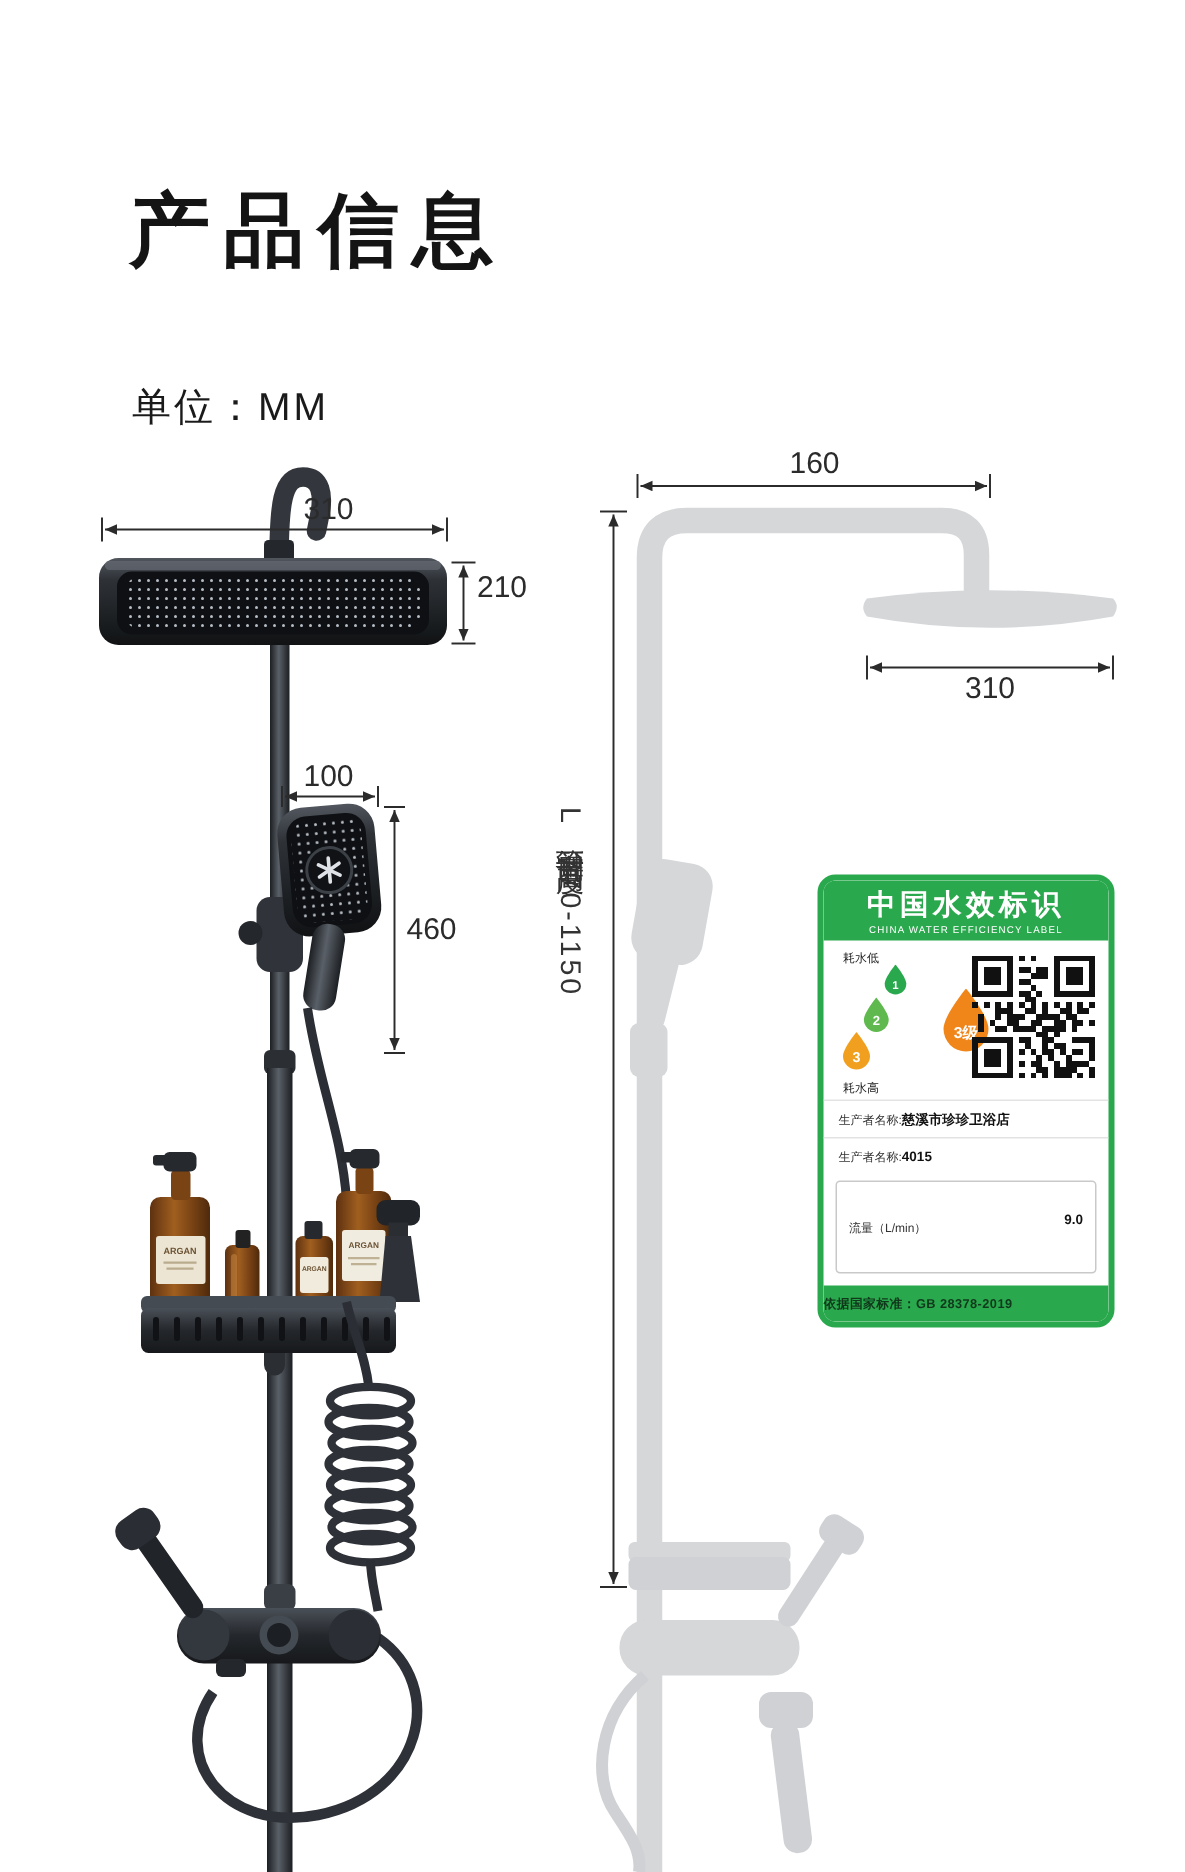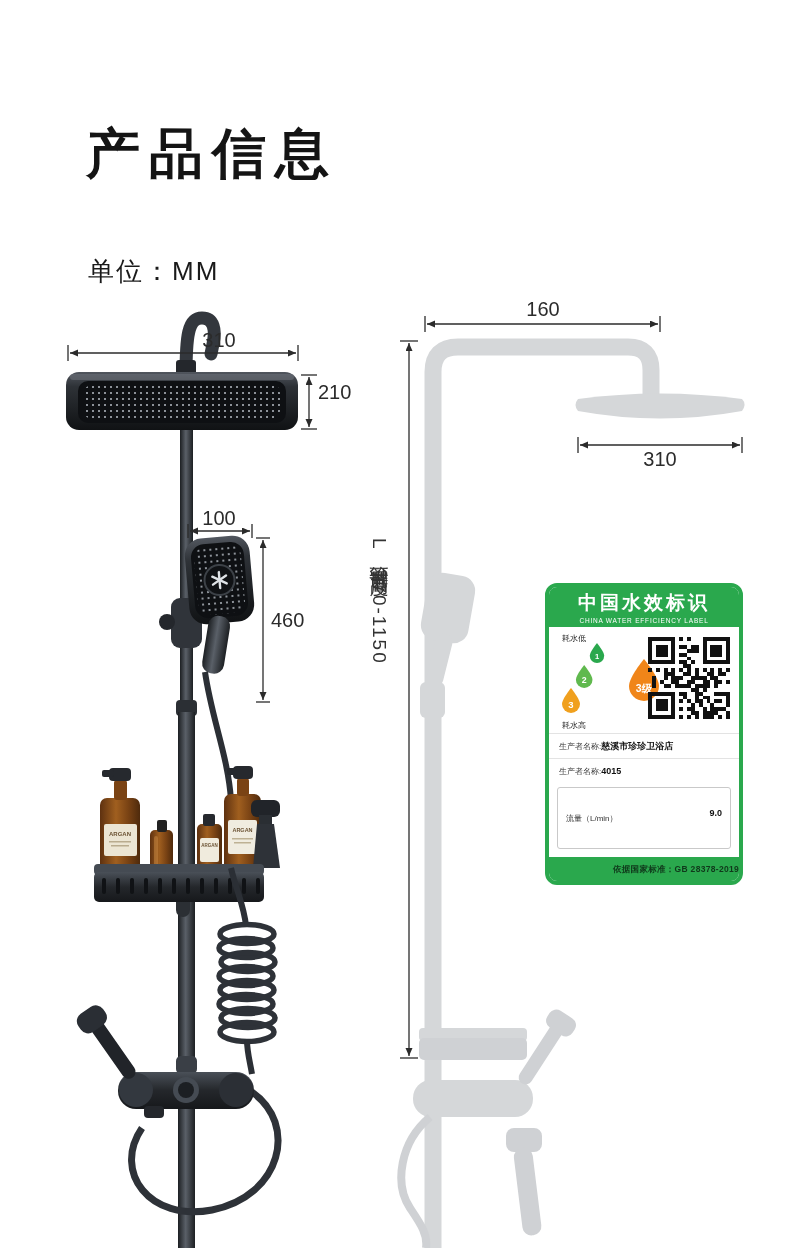--- a/index.html
+++ b/index.html
@@ -33,21 +33,21 @@
   .wel-cascade{position:absolute;left:10px;top:16px;width:64px;height:74px}
   .wel-big{position:absolute;left:78px;top:32px;width:34px;height:44px}
   .wel-qr{position:absolute;right:9px;top:10px;width:82px;height:82px}
   .wel-qr svg{width:100%;height:100%;display:block}
   .wel-row{display:flex;justify-content:flex-start;align-items:center;padding:12px 10px;height:21px;border-top:1px solid #e3e3e3}
   .wel-row span{font-size:8px;color:#333}
   .wel-row b{font-size:9px;color:#111}
   .wel-flow{margin:4px 8px 8px;border:1px solid #c9c9c9;border-radius:3px;flex:1;display:flex;justify-content:space-between;padding:0 8px}
   .wel-flow span{font-size:8px;color:#333;align-self:center}
   .wel-flow b{font-size:9px;color:#111;margin-top:20px}
-  .wel-foot{background:var(--label-green,#2aa84d);color:#10391b;font-size:8.5px;font-weight:bold;text-align:right;line-height:24px;height:24px;letter-spacing:.3px}
+  .wel-foot{background:var(--label-green,#2aa84d);color:#10391b;font-size:8.5px;font-weight:bold;text-align:left;line-height:24px;height:24px;letter-spacing:.3px}
 </style>
 </head>
 <body>
 
 <div class="canvas">
 
   <svg class="layer" viewBox="0 0 790 1248">
     <path d="M433,1248 V372 Q433,347 458,347 H628 Q651,347 651,370 V400" stroke="#d5d7d9" stroke-width="17" fill="none"></path>
     <path d="M578,399 Q660,388 742,399 Q747,404 742,411 Q660,426 578,411 Q573,405 578,399 Z" fill="#d5d7d9"></path>
     <g fill="#d5d7d9">

